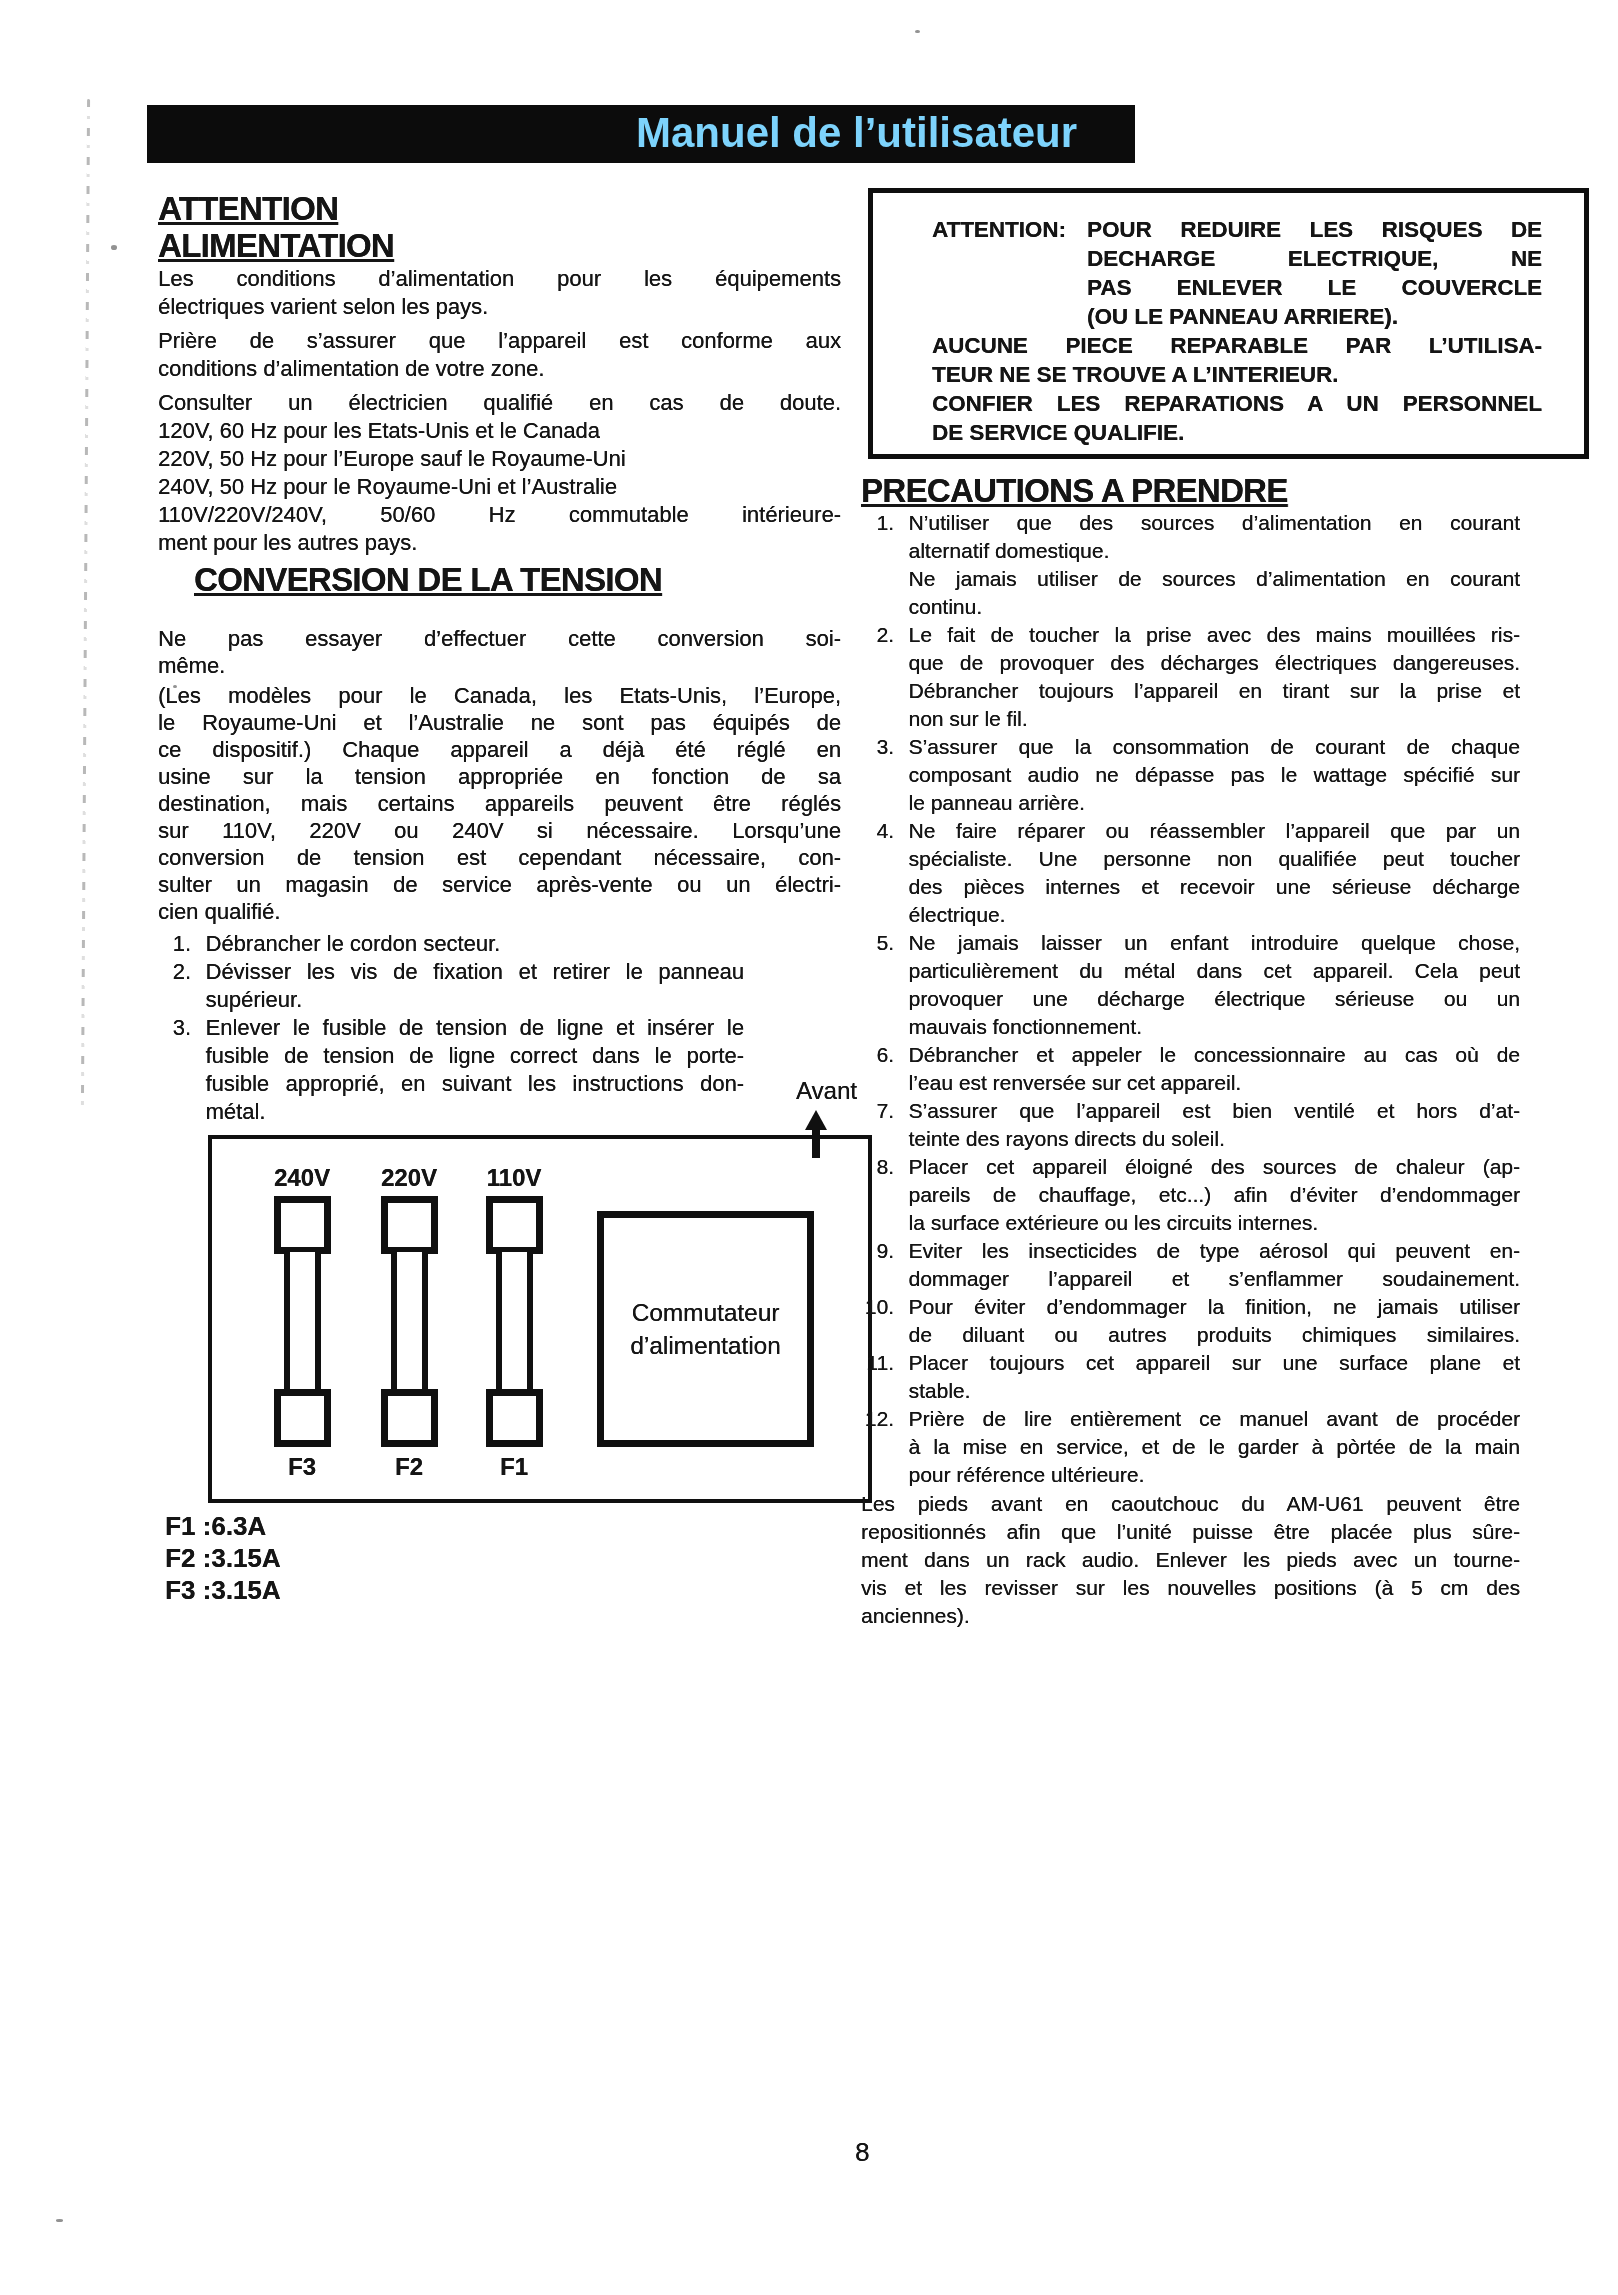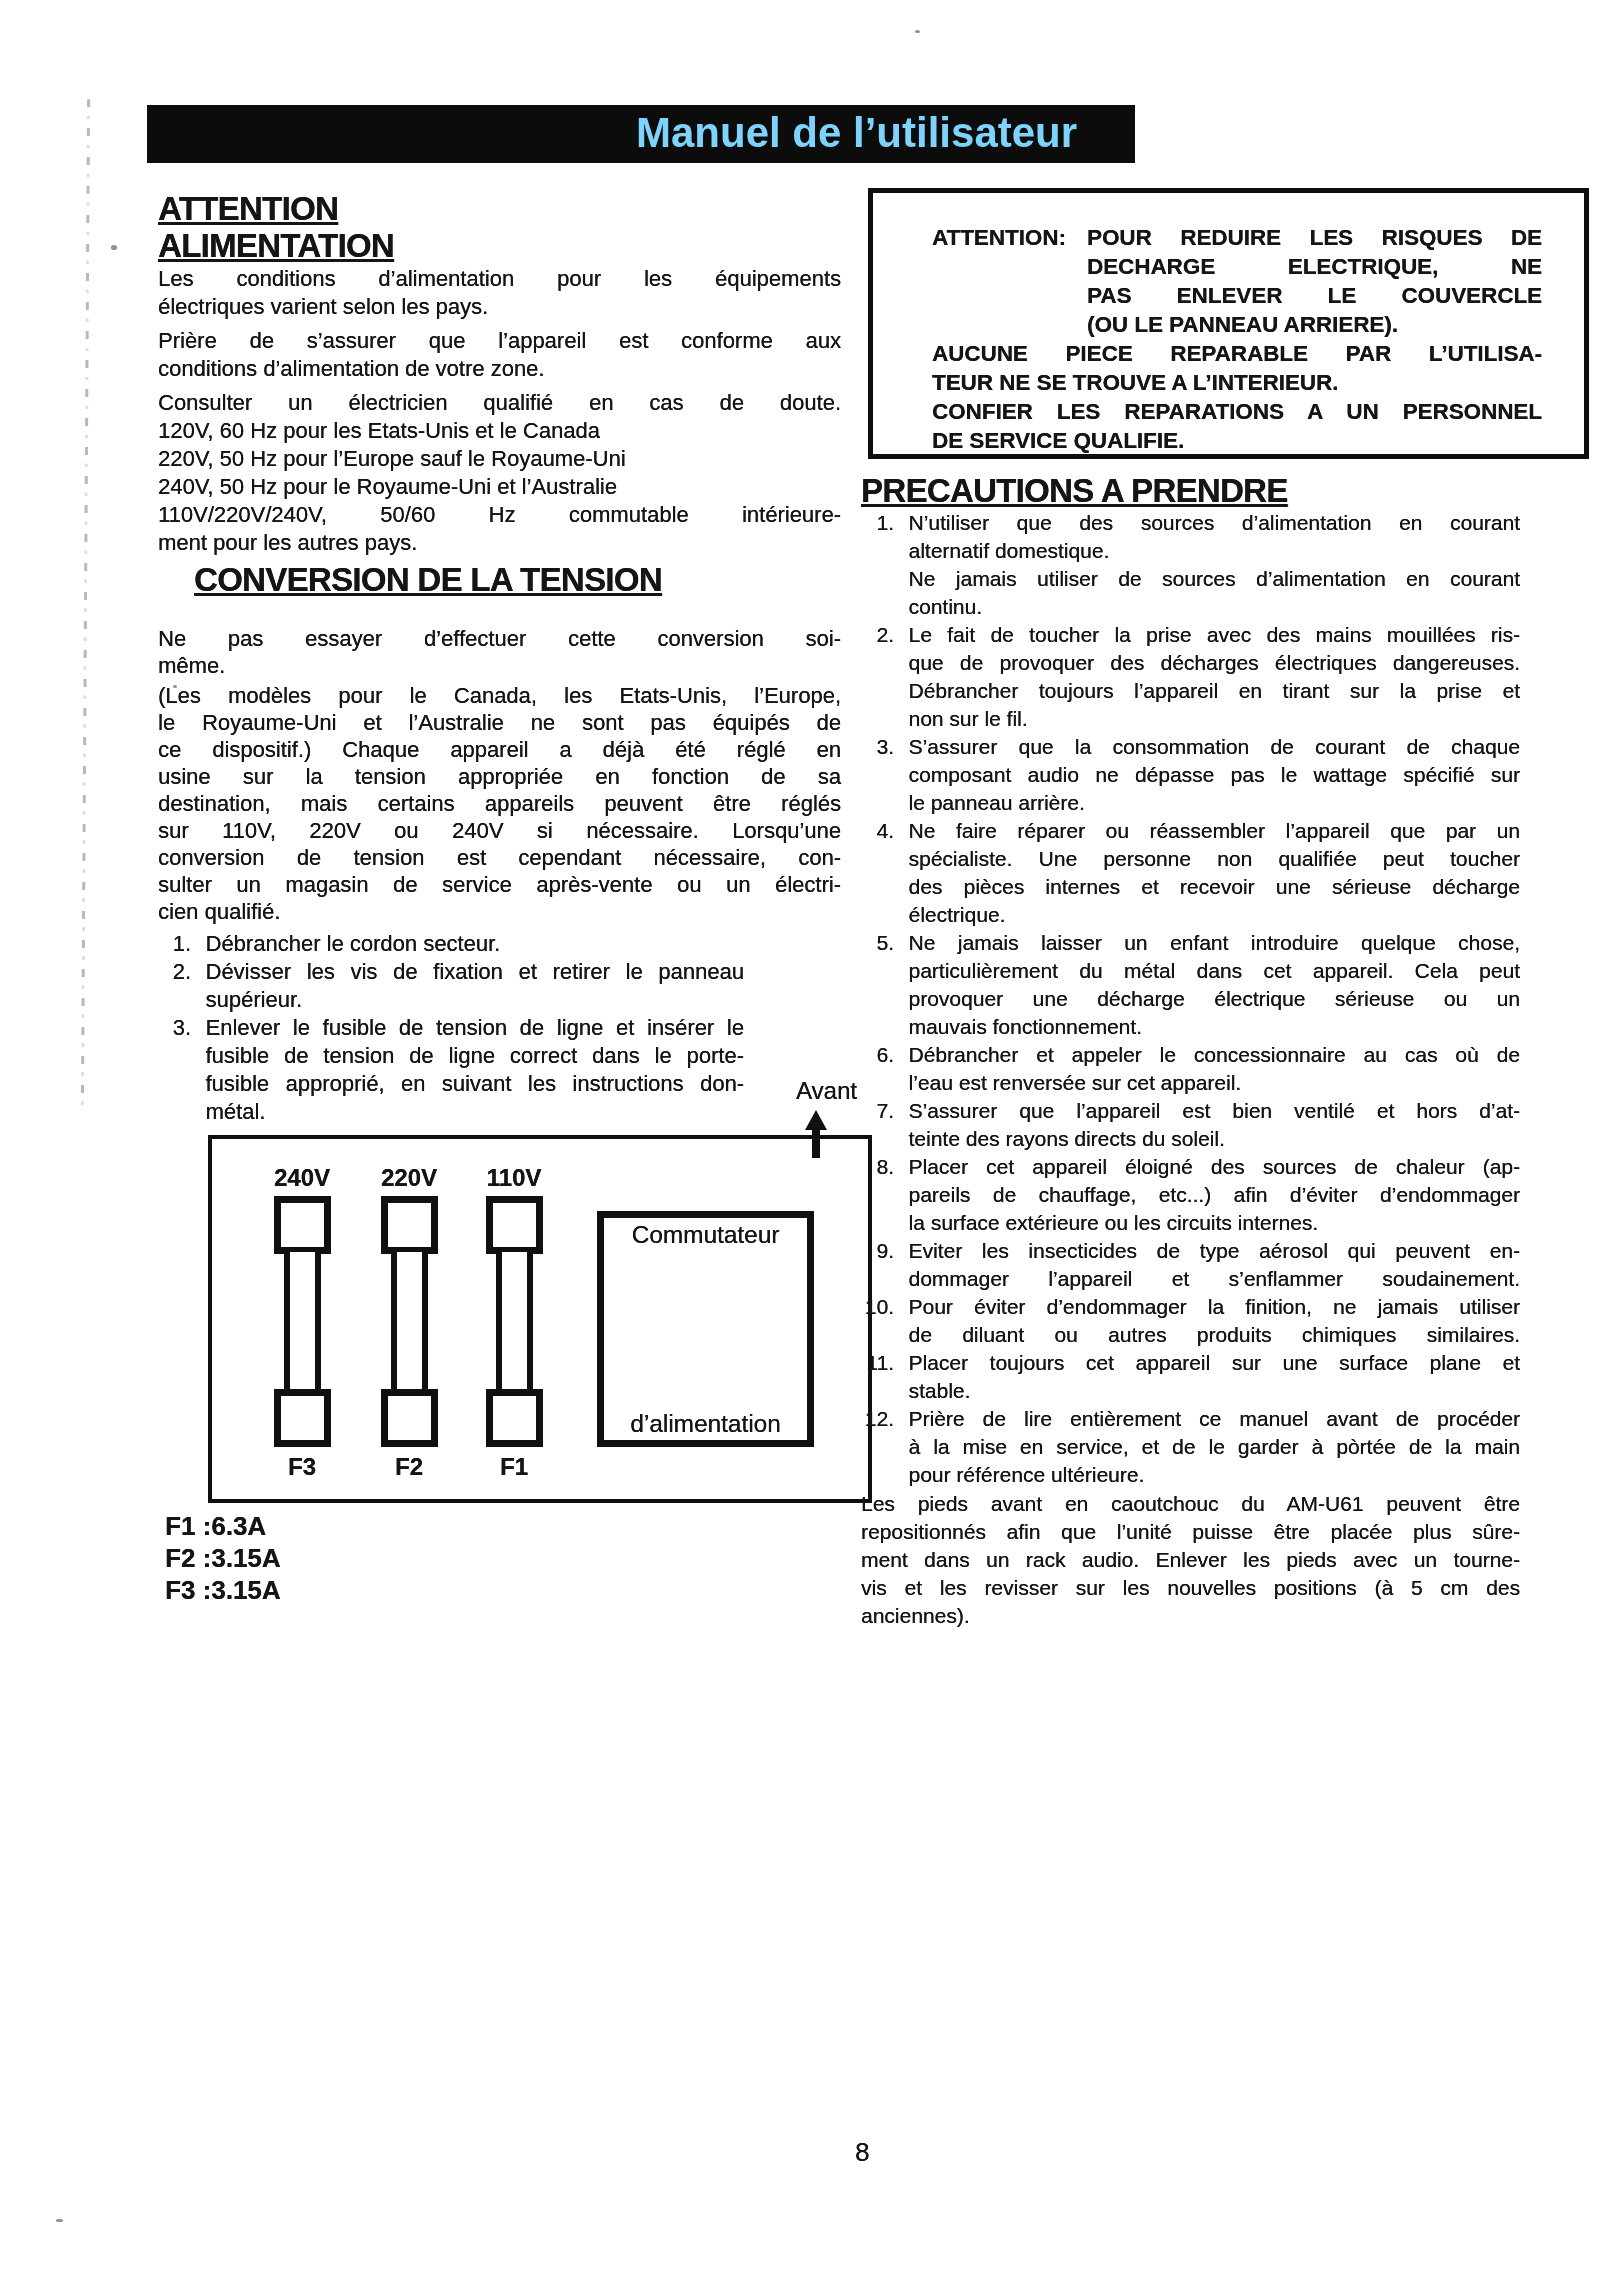--- a/index.html
+++ b/index.html
@@ -37,21 +37,21 @@
   .li{display:flex;align-items:flex-start;}
   .li .num{flex:none;width:33px;text-align:right;white-space:nowrap;}
   .li .li-text{flex:1;margin-left:14.5px;min-width:0;}
   .list-l{width:586px;font-size:22px;line-height:28px;}
   .list-l .li-text{max-width:539px;}
 
   
   .warnbox{
     left:868px;top:188px;width:721px;height:271px;
     border:5.3px solid #0e0e0e;box-sizing:border-box;
-    padding:30px 42px 20px 59px;
+    padding:22px 42px 20px 59px;
     font-size:22.4px;font-weight:700;line-height:29px;
   }
   .warnbox .hang{display:flex;}
   .warnbox .hang .wlabel{flex:none;width:155px;white-space:nowrap;}
   .warnbox .hang .wlines{flex:1;min-width:0;}
 
   
   .ratings{left:165px;top:1510px;font-size:26px;font-weight:700;line-height:32px;white-space:nowrap;}
 
   
@@ -61,21 +61,21 @@
   }
   .diagram .vlabel,.diagram .flabel{
     position:absolute;width:112px;text-align:center;
     font-size:24px;font-weight:700;letter-spacing:0px;white-space:nowrap;
   }
   .fuse-cap{position:absolute;width:57px;height:58px;border:7.2px solid #101010;box-sizing:border-box;background:#fff;}
   .fuse-body{position:absolute;width:37px;height:138px;border-left:6.6px solid #101010;border-right:6.6px solid #101010;box-sizing:border-box;background:#fff;}
   .switchbox{
     position:absolute;left:385px;top:72px;width:217px;height:236px;
     border:7.2px solid #101010;box-sizing:border-box;
-    display:flex;flex-direction:column;align-items:center;justify-content:space-between;
+    display:flex;flex-direction:column;align-items:center;justify-content:center;
     font-size:24.4px;line-height:33px;text-align:center;
   }
   .avant-label{left:777px;top:1077px;width:99px;text-align:center;font-size:24px;white-space:nowrap;}
   .avant-arrow{left:805px;top:1110px;width:22.4px;}
   .avant-arrow .head{width:0;height:0;border-left:11.2px solid transparent;border-right:11.2px solid transparent;border-bottom:20px solid #101010;}
   .avant-arrow .stem{width:8.6px;height:28px;background:#101010;margin:0 auto;}
 
   .pagenum{left:855px;top:2137px;font-size:26px;}
 
   

